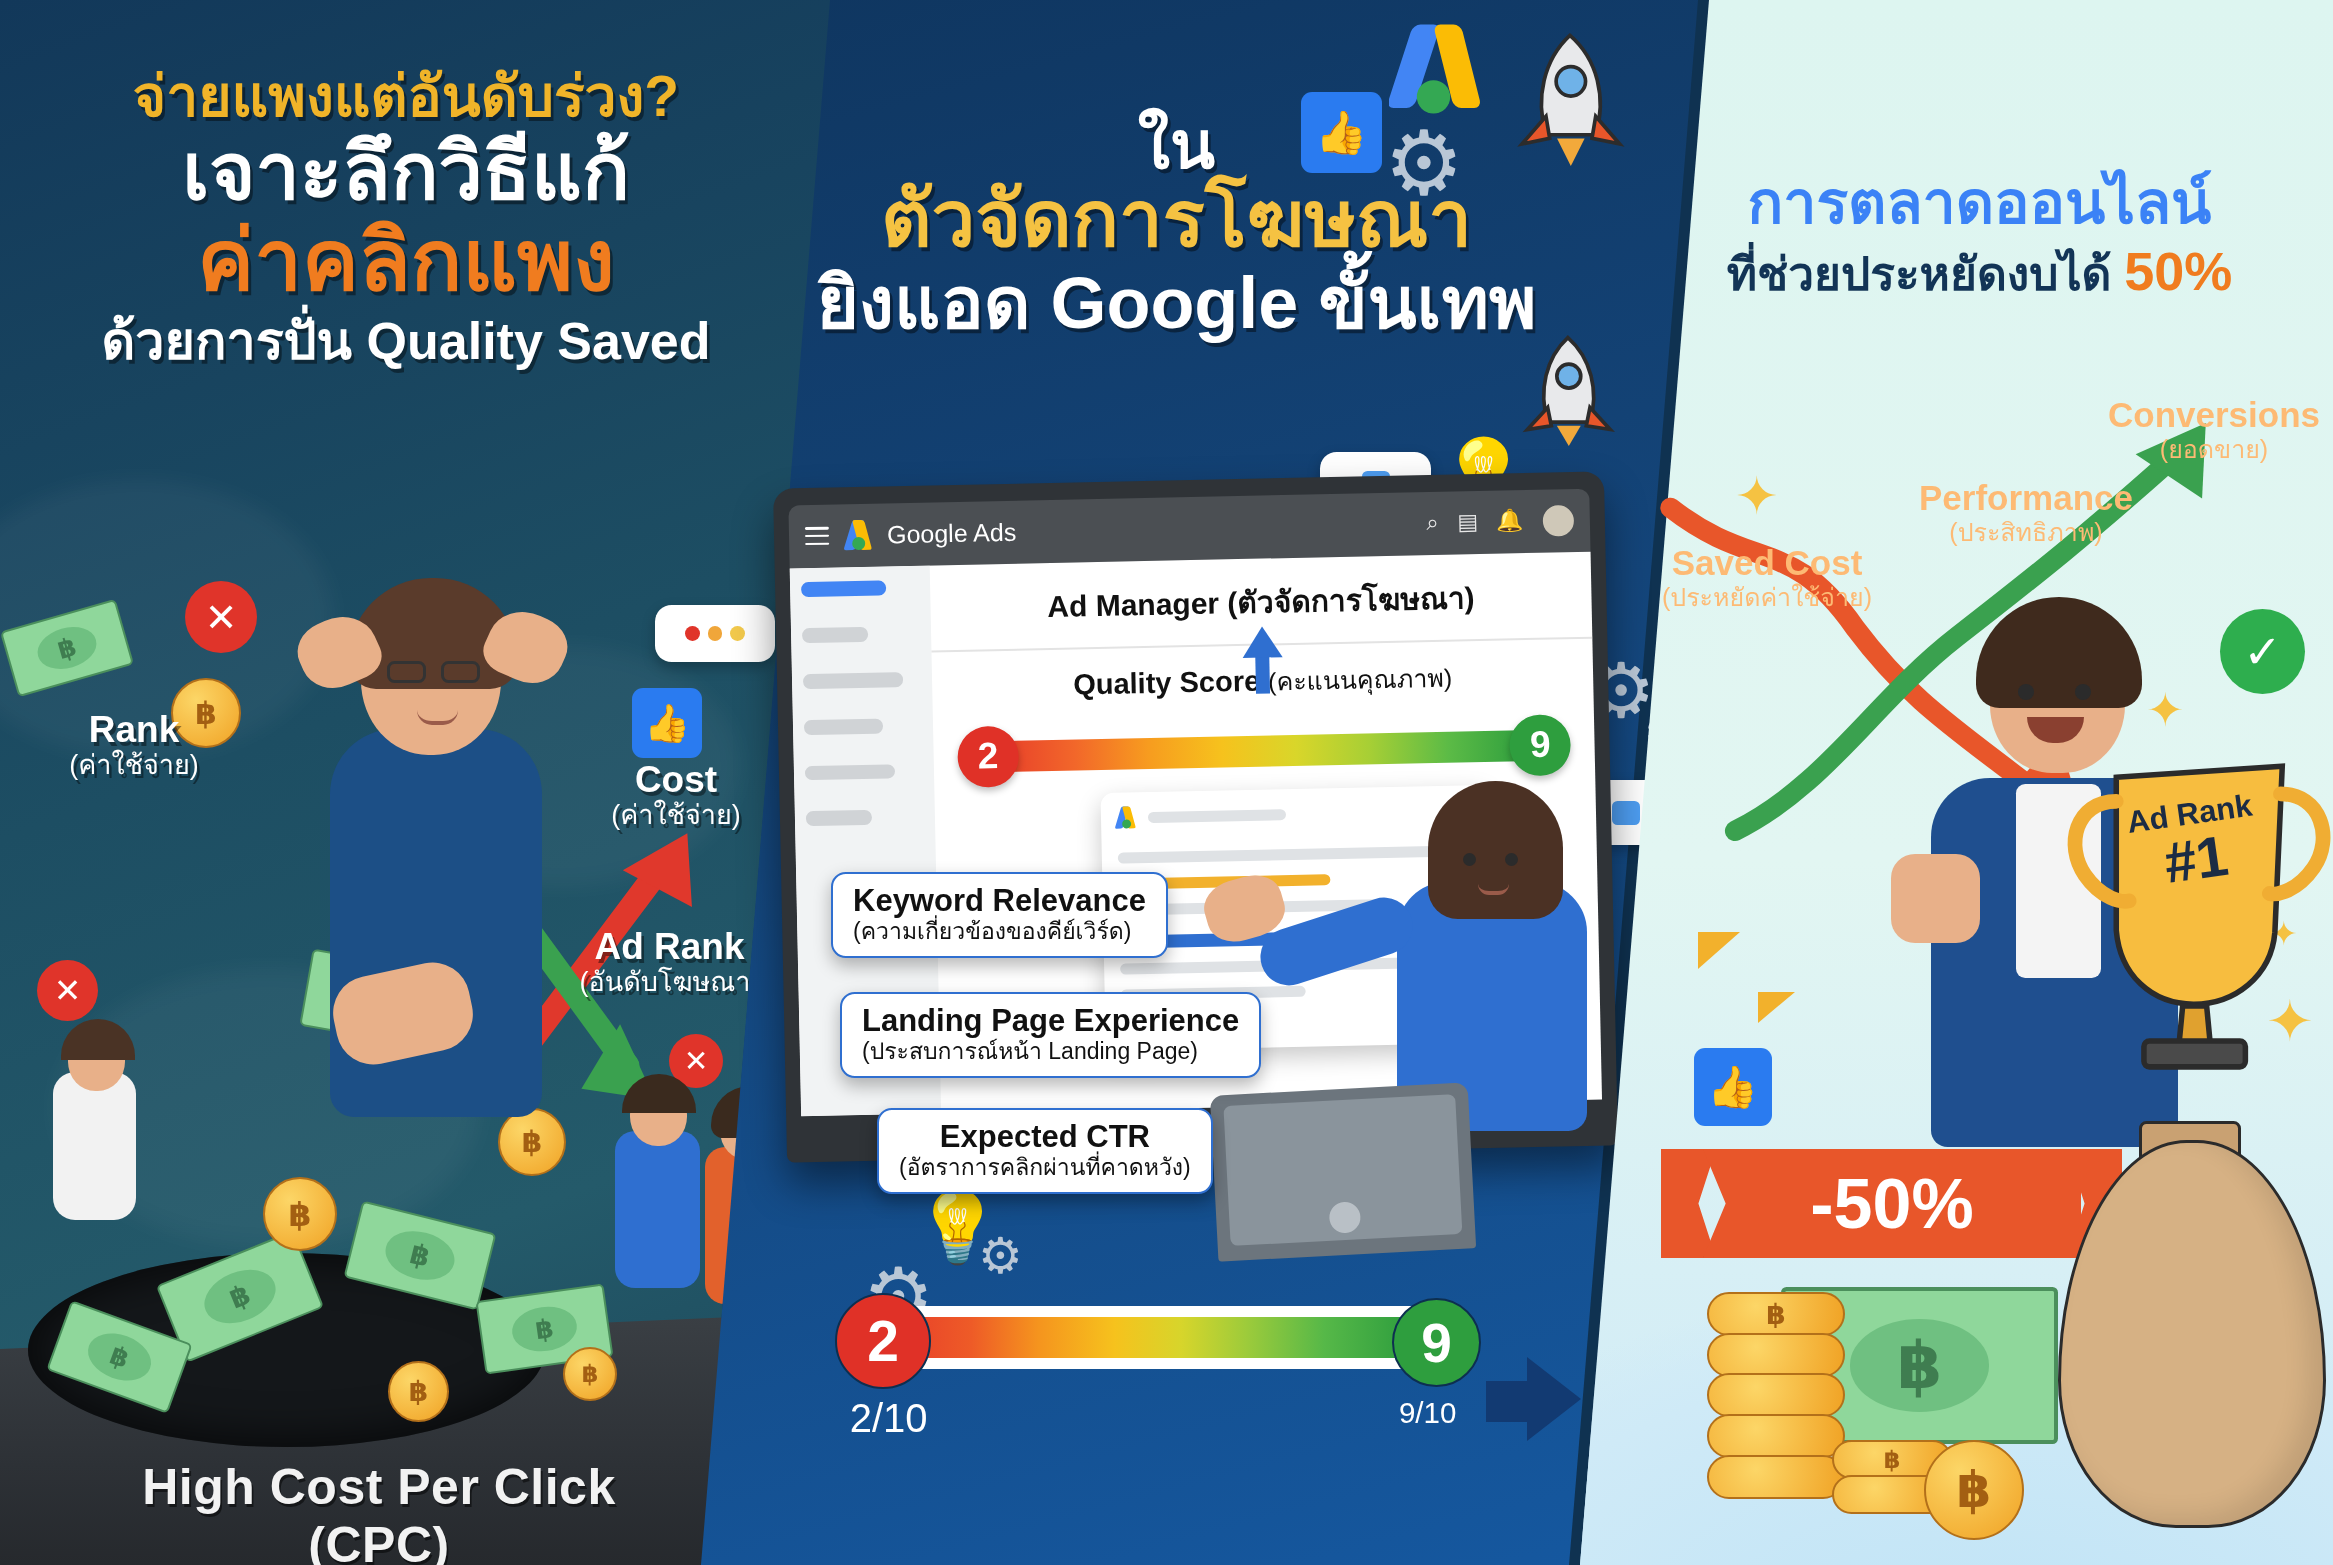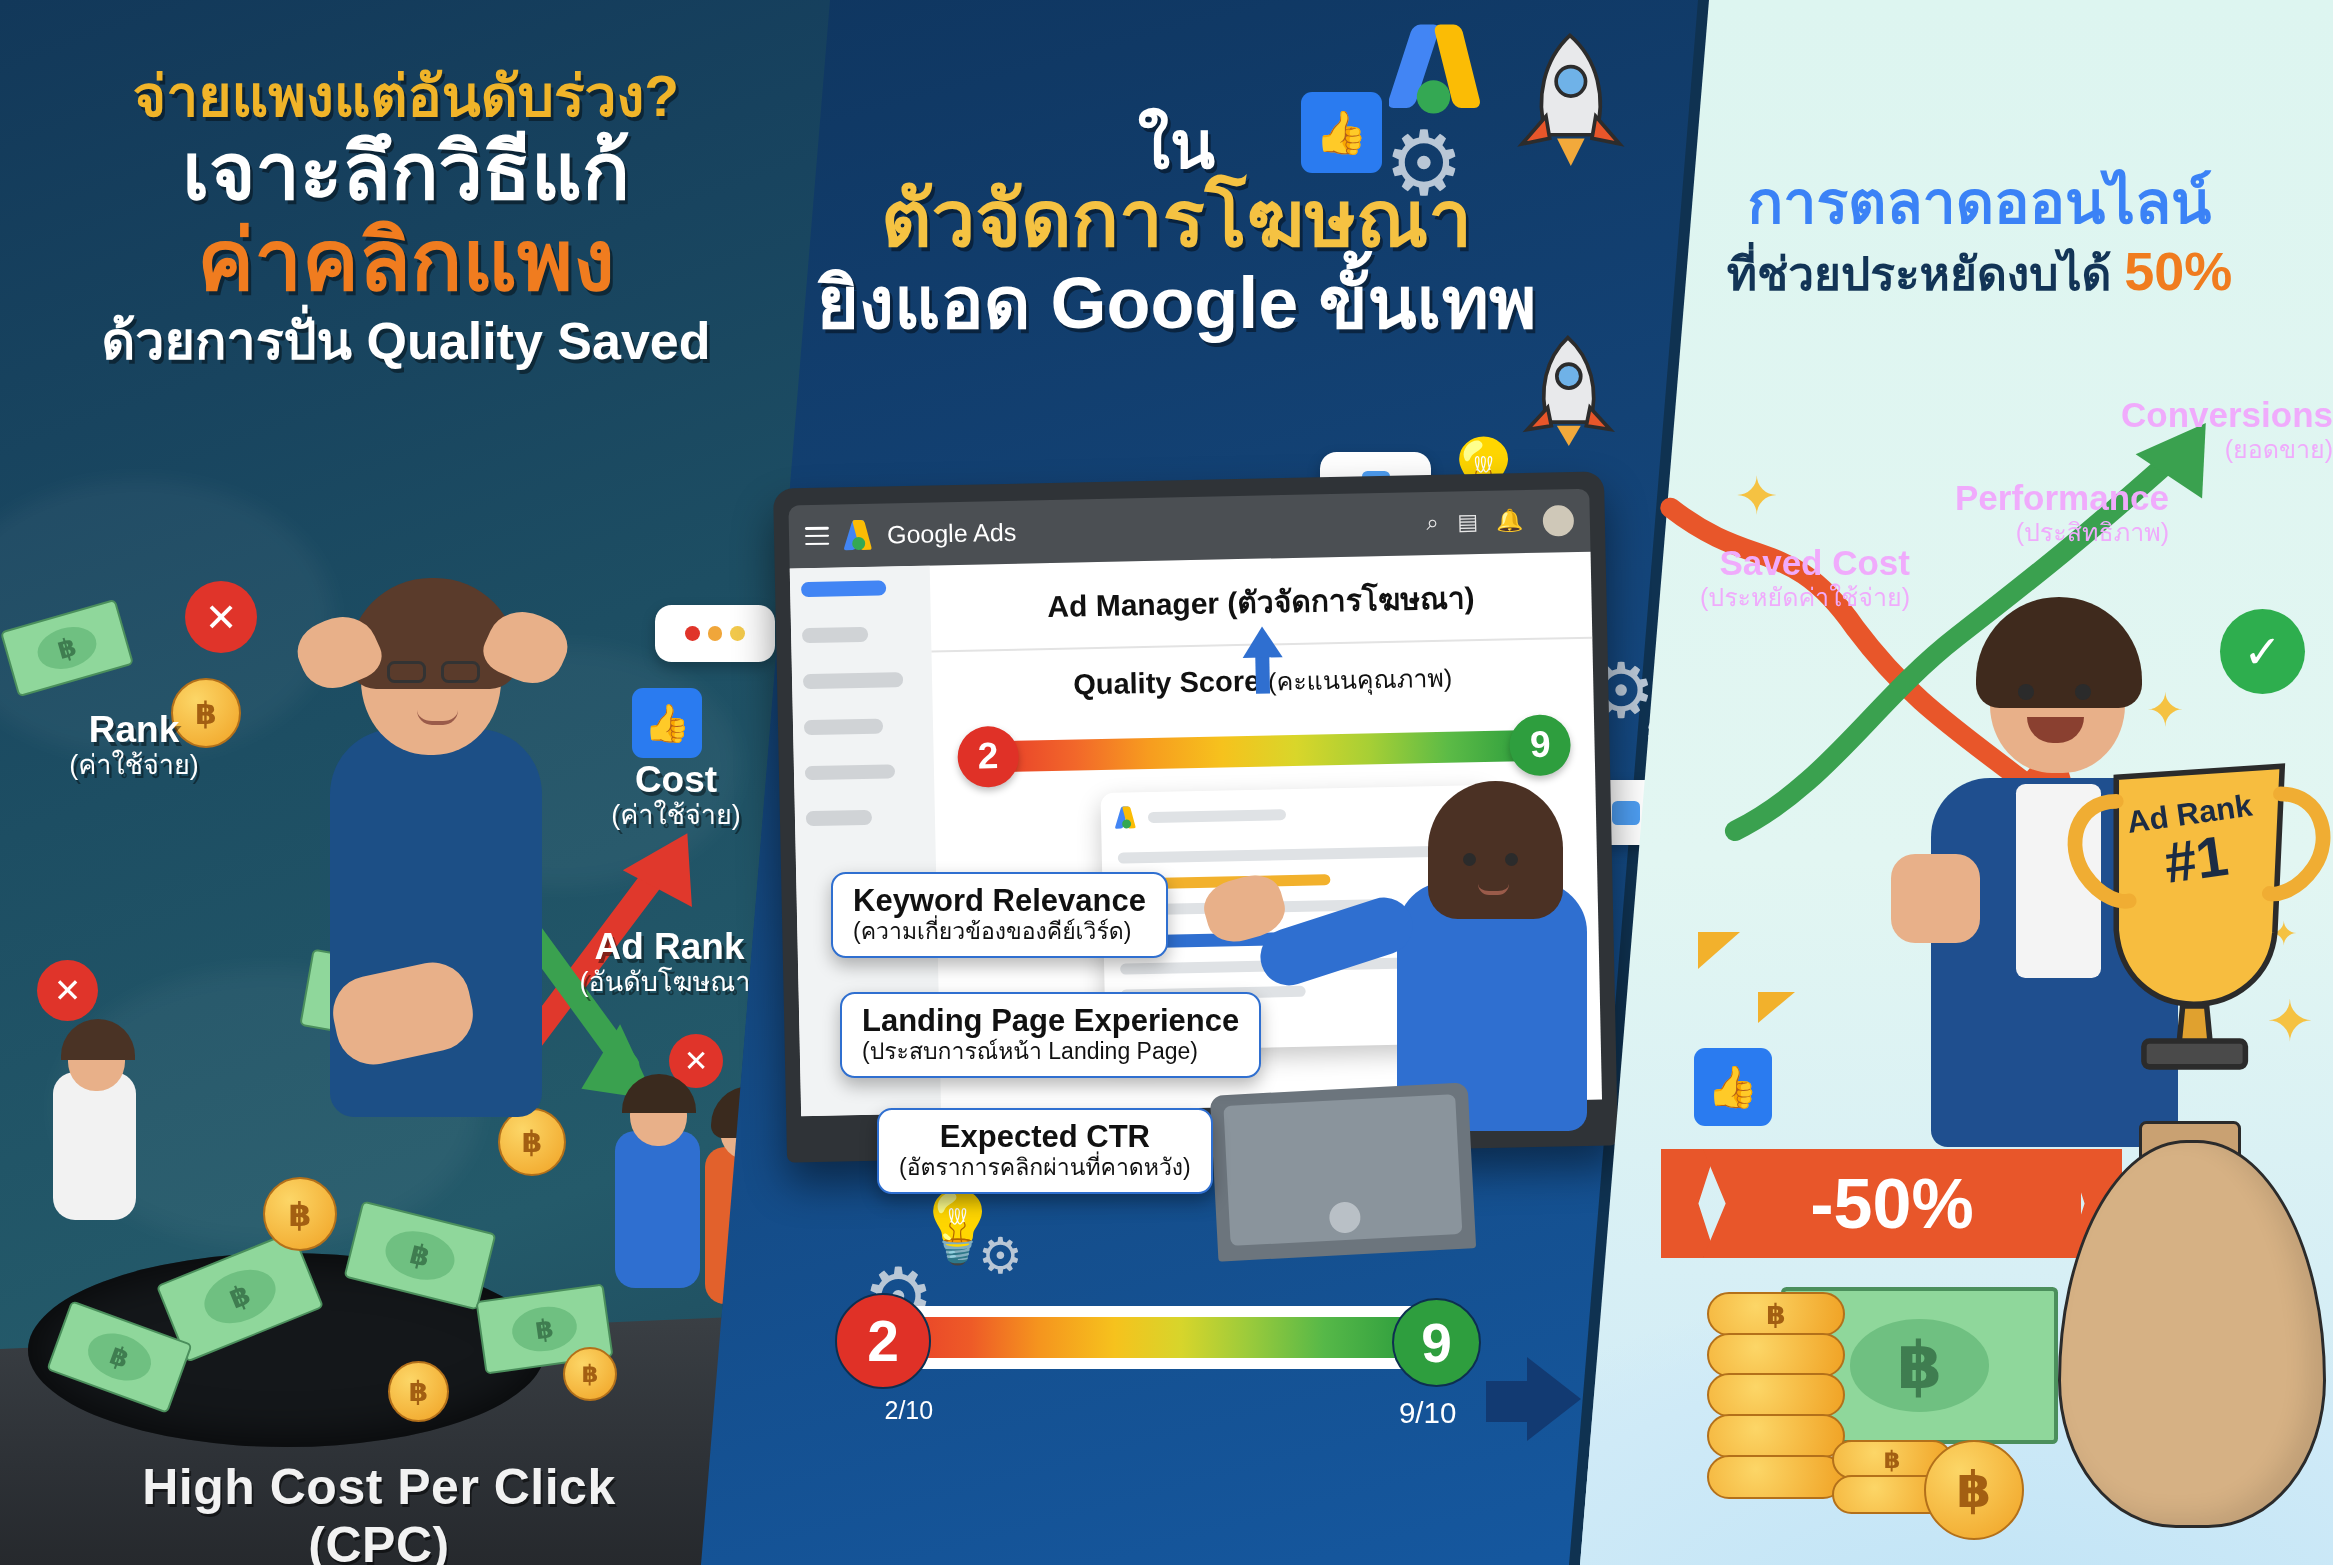--- a/index.html
+++ b/index.html
@@ -76,21 +76,21 @@
   #lbl-cost { left: 577px; top: 761px; width: 198px; }
   #lbl-adrank { left: 554px; top: 928px; width: 231px; }
 
   #cpc-caption {
     position: absolute; left: 65px; top: 1458px; width: 628px; text-align:center;
     color: #f2f2f2; font-size: 50px; font-weight: bold; letter-spacing: 0.5px;
     text-shadow: 1.8px 2.8px 0 rgba(0,0,0,.5);
   }
 
   
-  .lbl-dark { position: absolute; color: #f0abfc; text-align:right; }
+  .lbl-dark { position: absolute; color: #fdba74; text-align:center; }
   .lbl-dark .en { font-size: 35px; font-weight: bold; line-height: 1.05; }
   .lbl-dark .th { font-size: 25px; line-height: 1.2; }
   #lbl-savedcost { left: 1624px; top: 545px; width: 286px; }
   #lbl-performance { left: 1883px; top: 480px; width: 286px; }
   #lbl-conversions { left: 2095px; top: 397px; width: 238px; }
 
   
   #laptop {
     position: absolute; left: 780px; top: 480px; width: 831px; height: 674px;
     background: #2f3337; border-radius: 20px 20px 7.4px 7.4px; padding: 16.6px 14.8px 0 14.8px;
@@ -180,21 +180,21 @@
   #qs-pill-low {
     position:absolute; left:0; top:0; width:96px; height:96px; border-radius:50%;
     background:#e03127; color:#fff; font-size:57px; font-weight:bold;
     display:flex;align-items:center;justify-content:center; border:2.8px solid #0d2f50;
   }
   #qs-pill-high {
     position:absolute; right:0; top:5.5px; width:89px; height:89px; border-radius:50%;
     background:#2e9e3e; color:#fff; font-size:55px; font-weight:bold;
     display:flex;align-items:center;justify-content:center; border:2.8px solid #0d2f50;
   }
-  #qs-cap-l { position:absolute; left:9.2px; top:103px; width:89px; text-align:right; color:#fff; font-size:25px;}
+  #qs-cap-l { position:absolute; left:9.2px; top:103px; width:89px; text-align:center; color:#fff; font-size:40px;}
   #qs-cap-r { position:absolute; right:7.4px; top:103px; width:92px; text-align:center; color:#fff; font-size:29.5px;}
 
   #big-arrow {
     position:absolute; left: 1527px; top: 1357px; width: 0; height: 0;
     border-top: 42px solid transparent; border-bottom: 42px solid transparent; border-left: 54px solid #123a72;
   }
   #big-arrow-stem { position:absolute; left:1486px; top:1381px; width:52px; height:41px; background:#123a72;}
 
   
   #up-trend { position:absolute; left:1652px; top:397px; width:683px; height:517px; }

